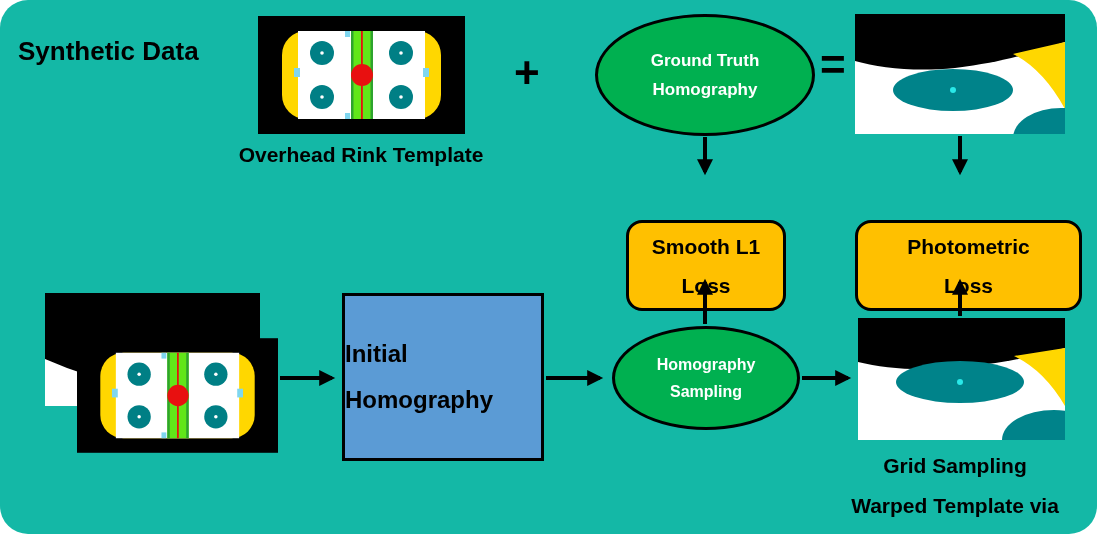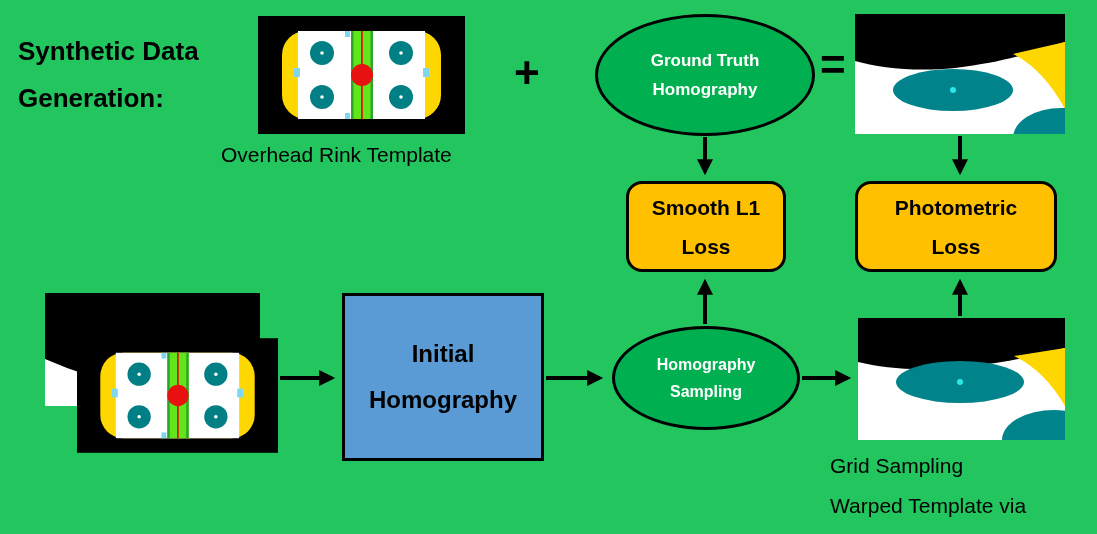--- a/index.html
+++ b/index.html
@@ -1,53 +1,52 @@
 <!DOCTYPE html>
 <html><head>
 <meta charset="utf-8">
 <style>
   * { margin:0; padding:0; box-sizing:border-box; }
   html,body { background:#fff; }
   body { font-family:"Liberation Sans", sans-serif; color:#000; }
-  .canvas { position:relative; width:1097px; height:534px; background:#22c55e; overflow:hidden; }
+  .canvas { position:relative; width:1097px; height:534px; background:#14b8a6; overflow:hidden;border-radius:28px; }
   .abs { position:absolute; }
   .heading { font-weight:bold; font-size:26px; line-height:47px; color:#000; }
-  .caption { font-weight:normal; font-size:21px; text-align:left; color:#000; }
+  .caption { font-weight:bold; font-size:21px; text-align:center; color:#000; }
   .op { font-weight:bold; font-size:44px; color:#000; }
   .ellipse {
     border-radius:50%; border:3px solid #000; background:#00B050;
     display:flex; flex-direction:column; align-items:center; justify-content:center;
     color:#fff; font-weight:bold; text-align:center;
   }
   .obox {
     border:3px solid #000; border-radius:16px; background:#FFC000;
     display:flex; flex-direction:column; align-items:center; justify-content:center;
-    color:#000; font-weight:bold; text-align:center; font-size:21px; line-height:39px;
+    color:#000; font-weight:bold; text-align:center; font-size:21px; line-height:39px;margin-top:39px;
   }
   .bbox {
     border:3px solid #000; background:#5B9BD5;
-    display:flex; flex-direction:column; align-items:center; justify-content:center;
+    display:flex; flex-direction:column; align-items:flex-start; justify-content:center;
     color:#000; font-weight:bold; text-align:center; font-size:24px; line-height:46px;
   }
   .ellipse-gt { left:595px; top:14px; width:220px; height:122px; font-size:17px; line-height:29px; }
   .ellipse-est { left:612px; top:326px; width:188px; height:104px; font-size:16px; line-height:27px; }
   .box-smooth { left:626px; top:181px; width:160px; height:91px; }
-  .box-photo  { left:855px; top:181px; width:202px; height:91px; }
+  .box-photo  { left:855px; top:181px; width:227px; height:91px; }
   .box-blue   { left:342px; top:293px; width:202px; height:168px; }
   .img { display:block; }
   .arrows { position:absolute; left:0; top:0; width:1097px; height:534px; pointer-events:none; }
 </style>
 </head>
 <body>
 
 <div class="canvas">
 
   <div class="abs heading" style="left:18px; top:28px;">
     <div>Synthetic Data</div>
-    <div>Generation:</div>
   </div>
 
   <svg class="abs img" style="left:258px; top:16px;" width="207" height="118" viewBox="0 0 207 118">
     <rect width="207" height="118" fill="#000"></rect>
     <rect x="24" y="15" width="159" height="88" rx="24" fill="#FFD700"></rect>
     <rect x="40" y="15" width="127" height="88" fill="#fff"></rect>
     <rect x="93" y="15" width="22" height="88" fill="#61E619"></rect>
     <rect x="93" y="15" width="2.5" height="88" fill="#2EA32E"></rect>
     <rect x="112.5" y="15" width="2.5" height="88" fill="#2EA32E"></rect>
     <rect x="103" y="15" width="1.8" height="88" fill="#E81010"></rect>

